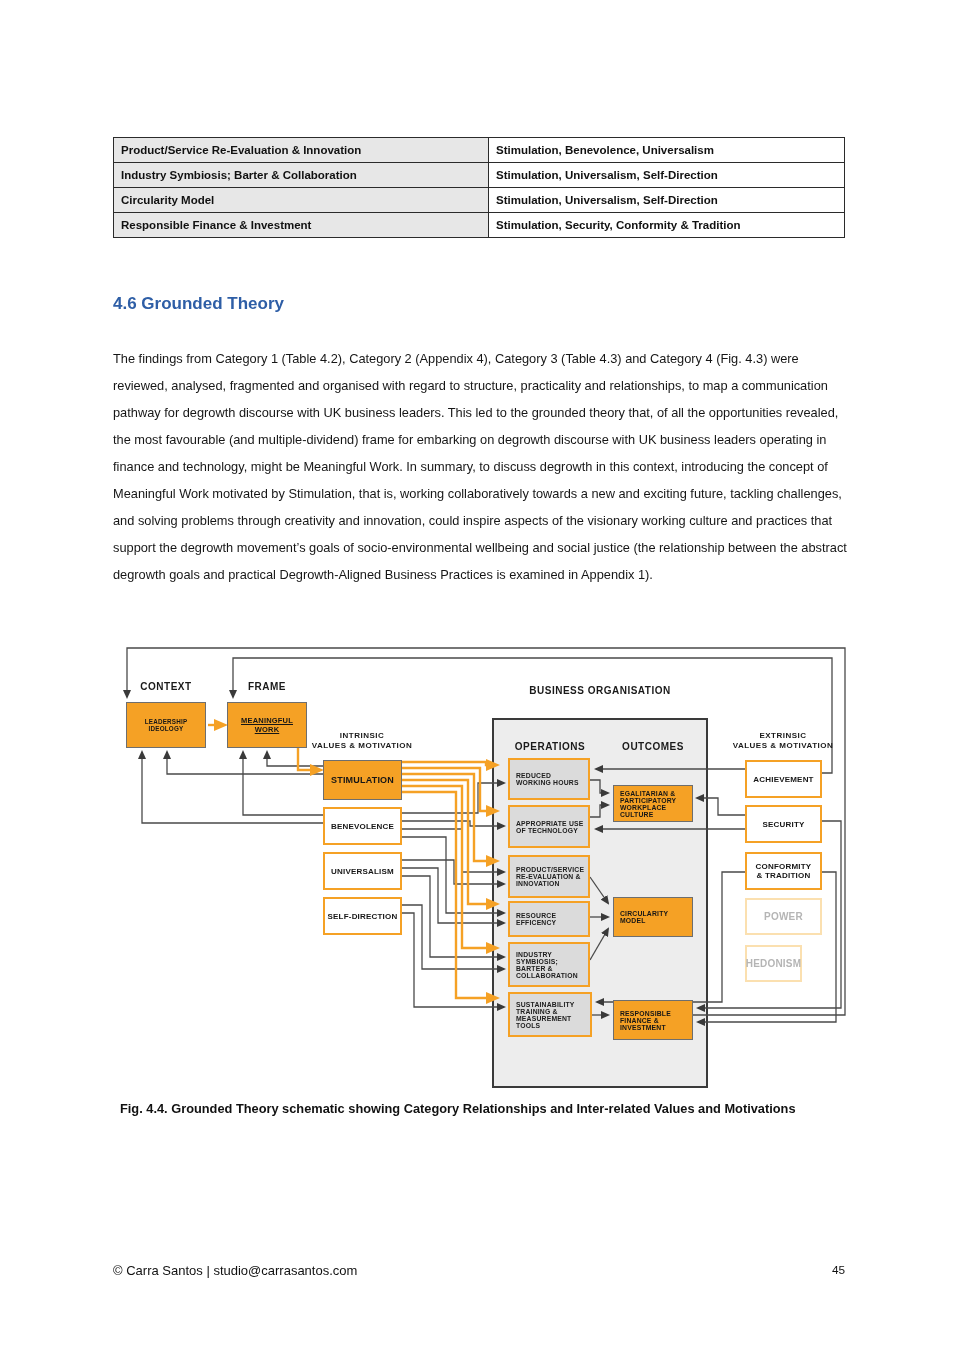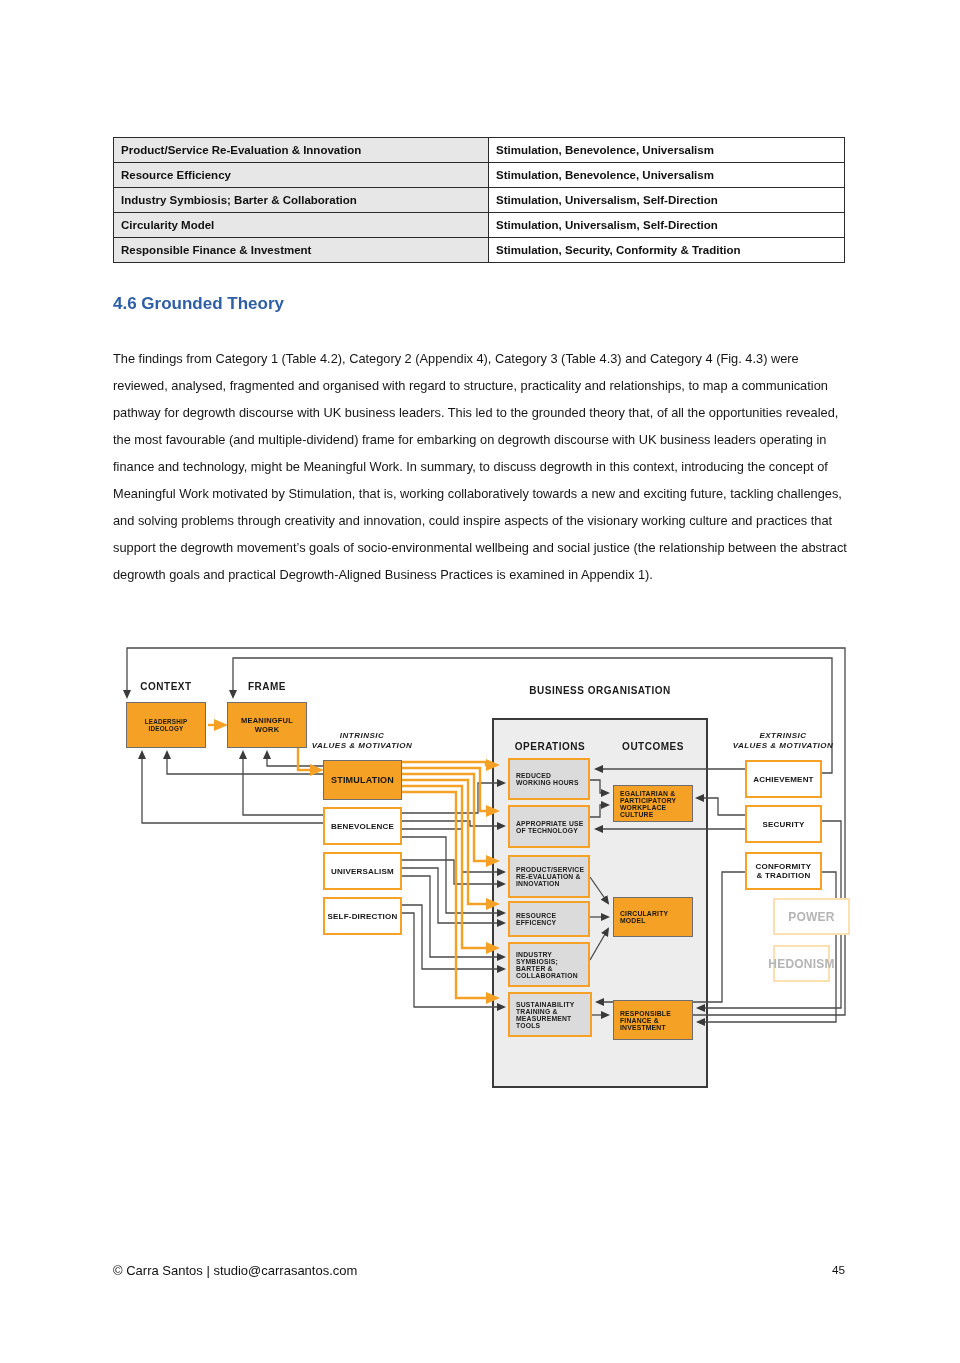--- a/index.html
+++ b/index.html
@@ -37,39 +37,35 @@
         font-weight:bold;letter-spacing:.2px;}
   .obox{background:#F5A125;border:1px solid #6e6e6e;color:#161616;
         justify-content:center;text-align:center;font-size:6.8px;}
   .wbox{background:#fff;border:2px solid #F5A125;color:#161616;
         justify-content:center;text-align:center;font-size:8px;}
   .gbox{background:#dbdbdb;border:2px solid #F5A125;color:#202020;
         text-align:left;font-size:6.8px;padding:2px 4px 2px 6px;}
   .ofill{background:#F5A125;border:1px solid #6e6e6e;color:#161616;
          text-align:left;font-size:6.8px;padding:2px 4px 2px 6px;}
   .fbox{background:#fff;border:2px solid #fbe0b0;color:#b5b5b5;
-        justify-content:center;text-align:center;font-size:12px;margin-left:28px;}
+        justify-content:center;text-align:center;font-size:10px;}
   .dlabel{position:absolute;z-index:3;font-weight:bold;color:#1a1a1a;text-align:center;
           font-size:10px;letter-spacing:.5px;white-space:pre-line;}
-  .dlabel.small{font-size:8px;line-height:10px;font-style:italic;}
+  .dlabel.small{font-size:8px;line-height:10px;}
 </style>
 </head>
 <body>
 
 <div id="page">
 
 
   <table class="dtable">
     <tbody>
       <tr>
         <td class="c1">Product/Service Re-Evaluation &amp; Innovation</td>
-        <td class="c2">Stimulation, Benevolence, Universalism</td>
-      </tr>
-      <tr>
-        <td class="c1">Resource Efficiency</td>
         <td class="c2">Stimulation, Benevolence, Universalism</td>
       </tr>
       <tr>
         <td class="c1">Industry Symbiosis; Barter &amp; Collaboration</td>
         <td class="c2">Stimulation, Universalism, Self-Direction</td>
       </tr>
       <tr>
         <td class="c1">Circularity Model</td>
         <td class="c2">Stimulation, Universalism, Self-Direction</td>
       </tr>
@@ -147,21 +143,21 @@
     <div class="dlabel" style="left:227px;top:36px;width:80px;">FRAME</div>
     <div class="dlabel" style="left:490px;top:40px;width:220px;">BUSINESS ORGANISATION</div>
     <div class="dlabel small" style="left:302px;top:86px;width:120px;">INTRINSIC
 VALUES &amp; MOTIVATION</div>
     <div class="dlabel small" style="left:723px;top:86px;width:120px;">EXTRINSIC
 VALUES &amp; MOTIVATION</div>
     <div class="dlabel" style="left:500px;top:96px;width:100px;">OPERATIONS</div>
     <div class="dlabel" style="left:603px;top:96px;width:100px;">OUTCOMES</div>
 
     <div class="dbox obox" style="left:126px;top:57px;width:80px;height:46px;font-size:6.3px;">LEADERSHIP IDEOLOGY</div>
-    <div class="dbox obox" style="left:227px;top:57px;width:80px;height:46px;font-size:7.5px;padding:0 10px;">MEANINGFUL WORK</div>
+    <div class="dbox obox" style="left:227px;top:57px;width:80px;height:46px;font-size:7.5px;padding:0 10px;text-decoration:underline;">MEANINGFUL WORK</div>
 
     <div class="dbox obox" style="left:323px;top:115px;width:79px;height:40px;font-size:9px;">STIMULATION</div>
     <div class="dbox wbox" style="left:323px;top:162px;width:79px;height:38px;">BENEVOLENCE</div>
     <div class="dbox wbox" style="left:323px;top:207px;width:79px;height:38px;">UNIVERSALISM</div>
     <div class="dbox wbox" style="left:323px;top:252px;width:79px;height:38px;">SELF-DIRECTION</div>
 
     <div class="dbox gbox" style="left:508px;top:113px;width:82px;height:42px;">REDUCED WORKING HOURS</div>
     <div class="dbox gbox" style="left:508px;top:160px;width:82px;height:43px;">APPROPRIATE USE OF TECHNOLOGY</div>
     <div class="dbox gbox" style="left:508px;top:210px;width:82px;height:43px;">PRODUCT/SERVICE RE-EVALUATION &amp; INNOVATION</div>
     <div class="dbox gbox" style="left:508px;top:256px;width:82px;height:36px;">RESOURCE EFFICENCY</div>
@@ -172,17 +168,18 @@
     <div class="dbox ofill" style="left:613px;top:252px;width:80px;height:40px;">CIRCULARITY MODEL</div>
     <div class="dbox ofill" style="left:613px;top:355px;width:80px;height:40px;">RESPONSIBLE FINANCE &amp; INVESTMENT</div>
 
     <div class="dbox wbox" style="left:745px;top:115px;width:77px;height:38px;">ACHIEVEMENT</div>
     <div class="dbox wbox" style="left:745px;top:160px;width:77px;height:38px;text-align:right;">SECURITY</div>
     <div class="dbox wbox" style="left:745px;top:207px;width:77px;height:38px;padding:0 8px;">CONFORMITY &amp; TRADITION</div>
     <div class="dbox fbox" style="left:745px;top:253px;width:77px;height:37px;">POWER</div>
     <div class="dbox fbox" style="left:745px;top:300px;width:57px;height:37px;">HEDONISM</div>
   </div>
 
+  <div class="figcap">Fig. 4.4. Grounded Theory schematic showing Category Relationships and Inter-related Values and Motivations</div>
 
   <div class="footer-left">© Carra Santos | studio@carrasantos.com</div>
   <div class="footer-right">45</div>
 
 </div>
 
 </body></html>

